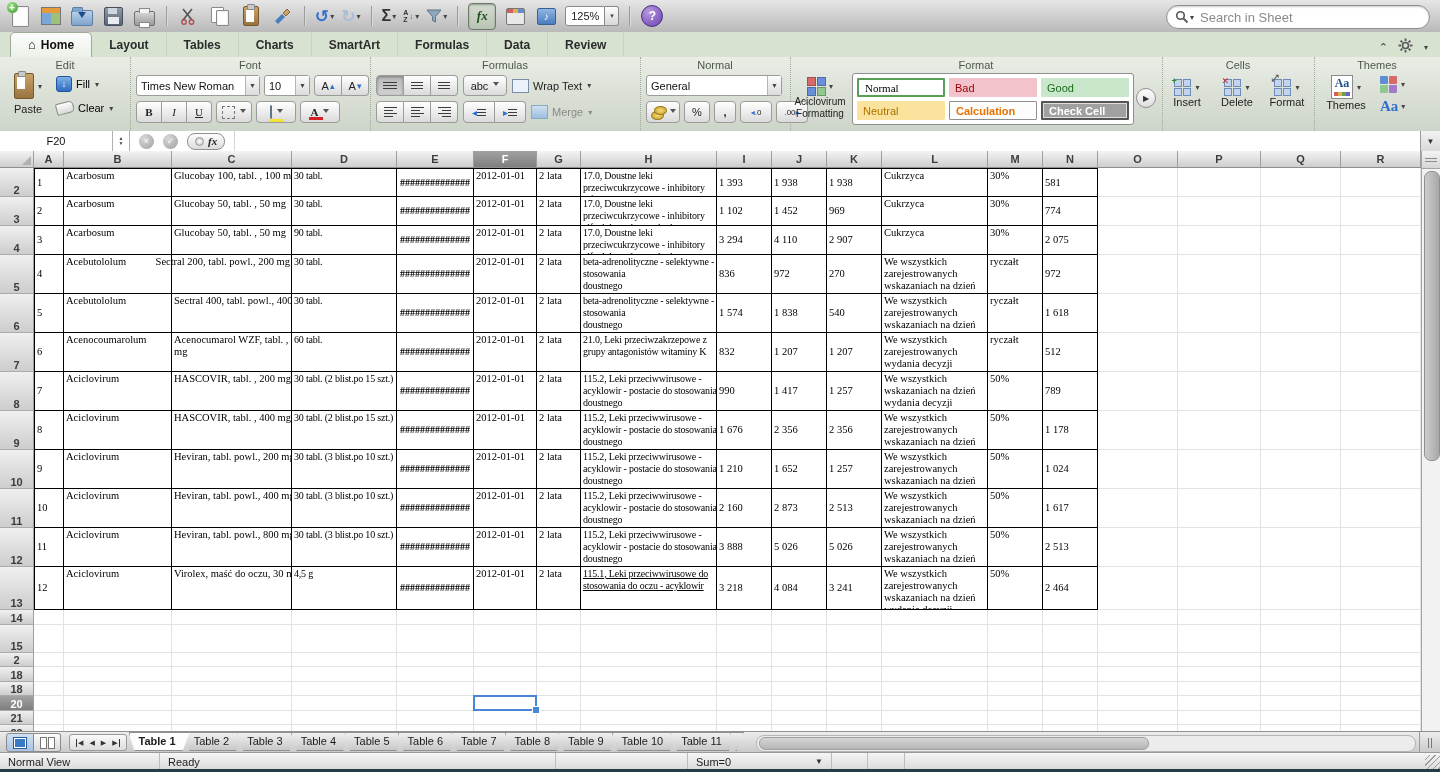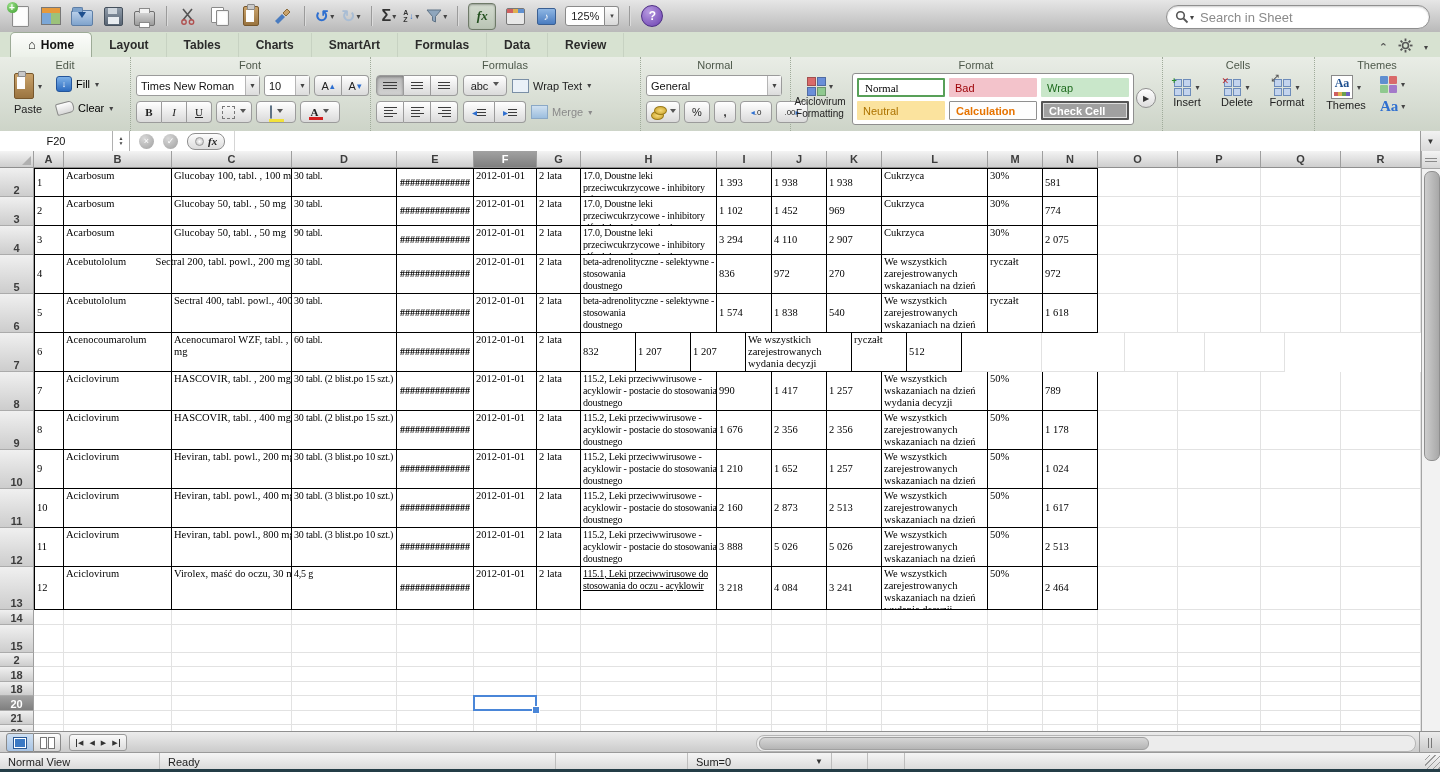--- a/index.html
+++ b/index.html
@@ -569,21 +569,21 @@
                 <i style="background:#6a8fd9;"></i>
                 <i style="background:#8fc98f;"></i>
               </span>
             <span class="caret">▾</span>
           </span>
           <div class="biglabel" style="font-size:10px;"><span>Aciclovirum</span><br><span>Formatting</span></div>
         </div>
         <div class="styles-box">
           <div class="stylecell st-0">Normal</div>
           <div class="stylecell st-1">Bad</div>
-          <div class="stylecell st-2">Wrap</div>
+          <div class="stylecell st-2">Good</div>
           <div class="stylecell st-3">Neutral</div>
           <div class="stylecell st-4">Calculation</div>
           <div class="stylecell st-5">Check Cell</div>
         </div>
         <div class="gal-next">▶</div>
       </div>
     </div>
 
     <div class="rgroup g-cells">
       <div class="glabel">Cells</div>
@@ -976,20 +976,24 @@
           </div>
           <div class="cell dcell" style="width: 77px;">
             <div class="cin  hash">##############</div>
           </div>
           <div class="cell dcell" style="width: 63px;">
             <div class="cin ">2012-01-01</div>
           </div>
           <div class="cell dcell" style="width: 44px;">
             <div class="cin ">2 lata</div>
           </div>
+          <div class="cell dcell" style="width: 136px;">
+            <div class="cin  f-h">21.0, Leki przeciwzakrzepowe z
+grupy antagonistów witaminy K</div>
+          </div>
           <div class="cell dcell" style="width: 55px;">
             <div class="cin a-mid">832</div>
           </div>
           <div class="cell dcell" style="width: 55px;">
             <div class="cin a-mid">1 207</div>
           </div>
           <div class="cell dcell" style="width: 55px;">
             <div class="cin a-mid">1 207</div>
           </div>
           <div class="cell dcell" style="width: 106px;">
@@ -1522,20 +1526,34 @@
             <i></i>
           </span>
         </div>
     </div>
     <div class="tabnav">
       <span class="bar">◀</span>
       <span>◀</span>
       <span>▶</span>
       <span class="bare">▶</span>
     </div>
+    <div class="sheettabs" id="sheettabs">
+        <div class="sheet-tab active">Table 1</div>
+        <div class="sheet-tab">Table 2</div>
+        <div class="sheet-tab">Table 3</div>
+        <div class="sheet-tab">Table 4</div>
+        <div class="sheet-tab">Table 5</div>
+        <div class="sheet-tab">Table 6</div>
+        <div class="sheet-tab">Table 7</div>
+        <div class="sheet-tab">Table 8</div>
+        <div class="sheet-tab">Table 9</div>
+        <div class="sheet-tab">Table 10</div>
+        <div class="sheet-tab">Table 11</div>
+        <div class="tabstub"></div>
+      </div>
     <div class="hscroll">
       <div class="hs-thumb"></div>
     </div>
     <div class="tab-right">
         <i></i>
         <i></i>
       </div>
   </div>
 
   <div class="statusbar">

